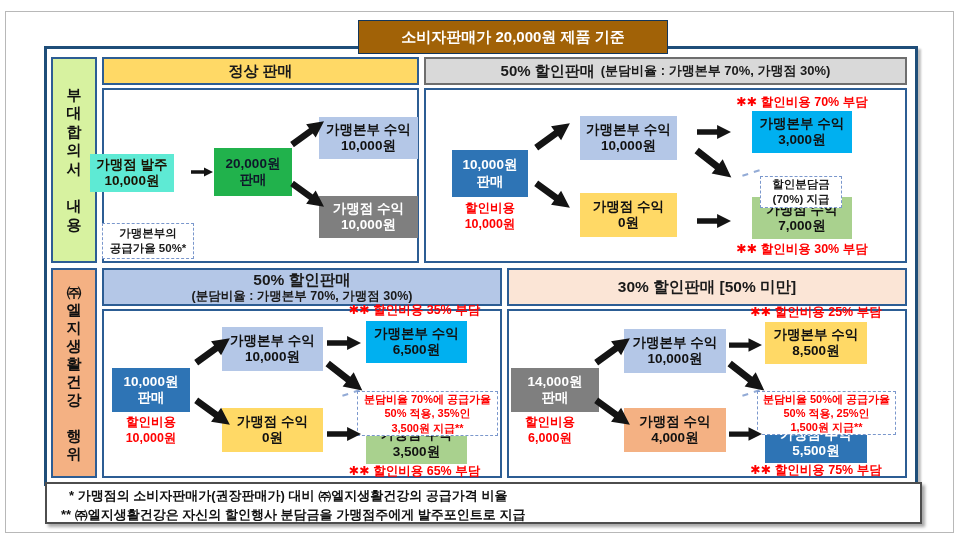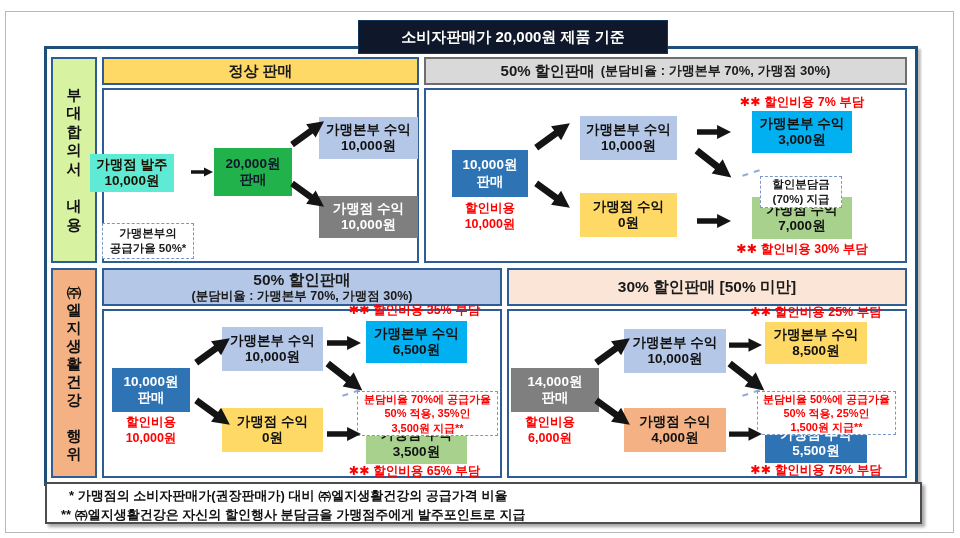--- a/index.html
+++ b/index.html
@@ -1,21 +1,21 @@
 <!DOCTYPE html>
 <html><head>
 <meta charset="utf-8">
 <style>
   html,body{margin:0;padding:0;}
   body{width:960px;height:538px;position:relative;background:#fff;
        font-family:"Liberation Sans","DejaVu Sans",sans-serif;color:#111;overflow:hidden;}
   .page-border{position:absolute;left:5px;top:11px;right:6px;bottom:5px;border:1px solid #b8b8b8;}
   .frame{position:absolute;left:44px;top:46px;width:868px;height:434px;border:3px solid #1F4E79;
          background:#fff;box-shadow:3px 3px 2px rgba(0,0,0,0.25);}
-  .title{position:absolute;left:358px;top:20px;width:308px;height:32px;background:#0f172a;
+  .title{position:absolute;left:358px;top:20px;width:308px;height:32px;background:#a16207;
          border:1px solid #12365c;color:#fff;display:flex;align-items:center;justify-content:center;
          font-weight:700;font-size:15px;z-index:5;}
   .cell{position:absolute;border:2px solid #2C5D94;box-sizing:border-box;background:#fff;}
   .hd{display:flex;align-items:center;justify-content:center;font-weight:700;color:#1a1a1a;}
   .hd2{display:flex;flex-direction:column;align-items:center;justify-content:center;font-weight:700;color:#1a1a1a;line-height:1.15;}
   .vt{display:flex;align-items:center;justify-content:center;text-align:center;
       white-space:pre-line;font-weight:700;font-size:15px;line-height:1.24;color:#111;}
   .nd{position:absolute;display:flex;align-items:center;justify-content:center;text-align:center;
       font-weight:700;font-size:13.5px;line-height:1.22;white-space:pre-line;box-sizing:border-box;z-index:2;}
   .red{position:absolute;color:#f00;font-weight:700;font-size:12.5px;text-align:center;
@@ -89,21 +89,21 @@
       <polygon points="0,6.5 26,6.5 26,1 44,10 26,19 26,13.5 0,13.5" fill="#141414"></polygon>
     </svg>
   </div>
 
 <div class="cell hd" style="left:424px;top:57px;width:483px;height:28px;background:#D9D9D9;border-color:#6e6e6e;font-size:15px;">
   <span>50% 할인판매</span>
   <span class="hsub">(분담비율 : 가맹본부 70%, 가맹점 30%)</span>
 </div>
 <div class="cell" style="left:424px;top:88px;width:483px;height:175px;"></div>
 
-<div class="red" style="left:722px;top:95px;width:160px;">✱✱ 할인비용 7% 부담</div>
+<div class="red" style="left:722px;top:95px;width:160px;">✱✱ 할인비용 70% 부담</div>
 <div class="nd" style="left:452px;top:150px;width:76px;height:47px;background:#2E74B5;color:#fff;">10,000원
 판매</div>
 <div class="red" style="left:452px;top:201px;width:76px;">할인비용
 10,000원</div>
 <div class="nd" style="left:580px;top:116px;width:97px;height:44px;background:#B4C7E7;">가맹본부 수익
 10,000원</div>
 <div class="nd" style="left:580px;top:193px;width:97px;height:44px;background:#FFD966;">가맹점 수익
 0원</div>
 <div class="nd" style="left:752px;top:111px;width:100px;height:42px;background:#00B0F0;">가맹본부 수익
 3,000원</div>

